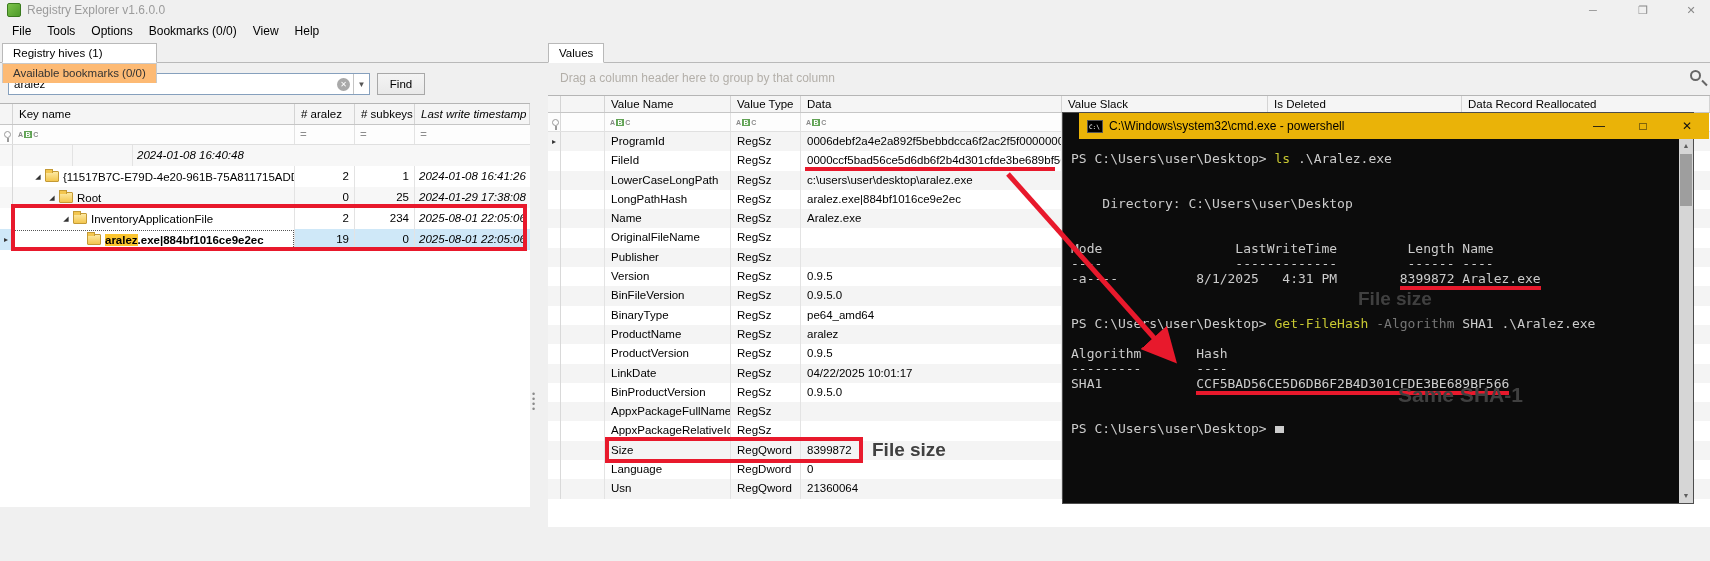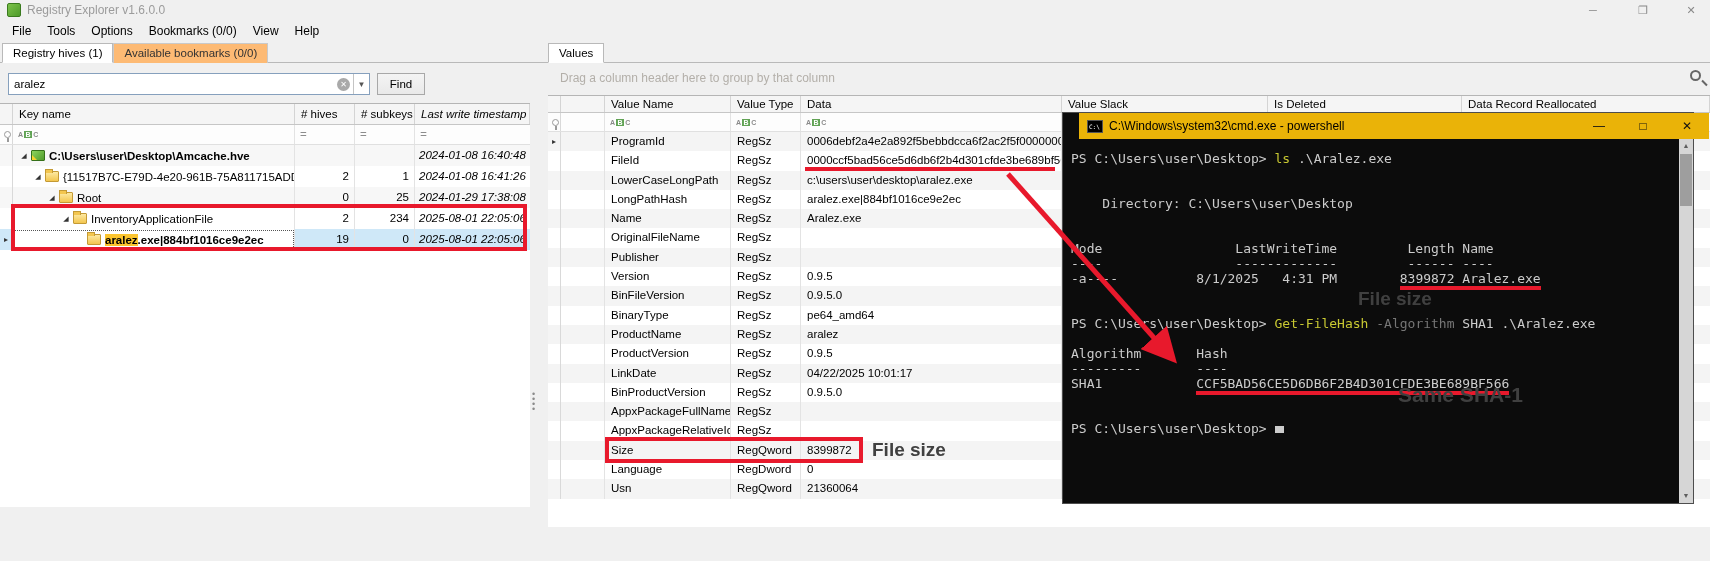--- a/index.html
+++ b/index.html
@@ -13,21 +13,21 @@
   #app-title { left:27px; top:3px; color:#9b9b9b; font-size:12px; }
   .winbtn { top:0; width:34px; height:20px; text-align:center; line-height:20px; color:#8a8a8a; font-size:11px; }
   #menubar { left:0; top:20px; width:1710px; height:21px; display:flex; align-items:center; padding-left:4px; }
   .menu-item { padding:2px 8px; font-size:12px; }
 
   
   #tabline { left:0; top:62px; width:1710px; height:1px; background:#b9b9b9; }
   .tab { height:20px; line-height:19px; padding:0 10px; font-size:11.5px; }
   .tab.active { background:#fff; border:1px solid #b9b9b9; border-bottom:1px solid #fff; }
   .tab.inactive { background:#fdba74; border:1px solid #c9c9c9; border-bottom:none; color:#333; }
-  #left-tabs { left:2px; top:43px; display:flex; }
+  #left-tabs { left:2px; top:43px; display:flex;flex-direction:column; }
   #values-tab-wrap { left:548px; top:43px; display:flex; }
 
   
   #search-input { left:8px; top:73px; width:362px; height:22px; background:#fff; border:1px solid #86a0bd; display:flex; align-items:center; }
   #search-text { flex:1; padding-left:5px; }
   #clear-icon { width:13px; height:13px; border-radius:50%; background:#a9a9a9; color:#fff; font-size:8px; line-height:13px; text-align:center; margin-right:3px; }
   #dd-sep { width:1px; height:20px; background:#c4c4c4; }
   #dd-arrow { width:15px; text-align:center; color:#555; font-size:8px; }
   #find-btn { left:377px; top:73px; width:48px; height:22px; background:linear-gradient(#f4f4f4,#e9e9e9); border:1px solid #a8a8a8; text-align:center; line-height:20px; }
 
@@ -145,21 +145,21 @@
   <span id="clear-icon">✕</span>
   <span id="dd-sep"></span>
   <span id="dd-arrow">▼</span>
 </div>
 <div id="find-btn" class="abs">Find</div>
 
 <div id="tree-grid" class="abs">
   <div class="grow hdr">
     <div class="cell k-ind" style="padding-left:0"></div>
     <div class="cell k-key" style="padding-left:6px">Key name</div>
-    <div class="cell k-val" style="text-align:left"># hives</div>
+    <div class="cell k-val" style="text-align:left"># aralez</div>
     <div class="cell k-sub" style="text-align:left"># subkeys</div>
     <div class="cell k-ts">Last write timestamp</div>
   </div>
   <div class="grow filterrow">
     <div class="cell k-ind" style="padding-left:2px">
         <span class="pin"></span>
       </div>
     <div class="cell k-key">
         <span class="abc">
           <span>A</span>
@@ -167,25 +167,20 @@
           <span>C</span>
         </span>
       </div>
     <div class="cell k-val" style="text-align:left">=</div>
     <div class="cell k-sub" style="text-align:left">=</div>
     <div class="cell k-ts">=</div>
   </div>
   <div id="tree-rows">
       <div class="grow trow alt">
         <div class="cell k-ind"></div>
-        <div class="cell k-key" style="padding-left: 4px;">
-          <span class="exp">◢</span>
-          <span class="ico hive"></span>
-          <span class="bold">C:\Users\user\Desktop\Amcache.hve</span>
-        </div>
         <div class="cell k-val"></div>
         <div class="cell k-sub"></div>
         <div class="cell k-ts">2024-01-08 16:40:48</div>
       </div>
       <div class="grow trow">
         <div class="cell k-ind"></div>
         <div class="cell k-key" style="padding-left: 18px;">
           <span class="exp">◢</span>
           <span class="ico folder"></span>
           <span>{11517B7C-E79D-4e20-961B-75A811715ADD}</span>

